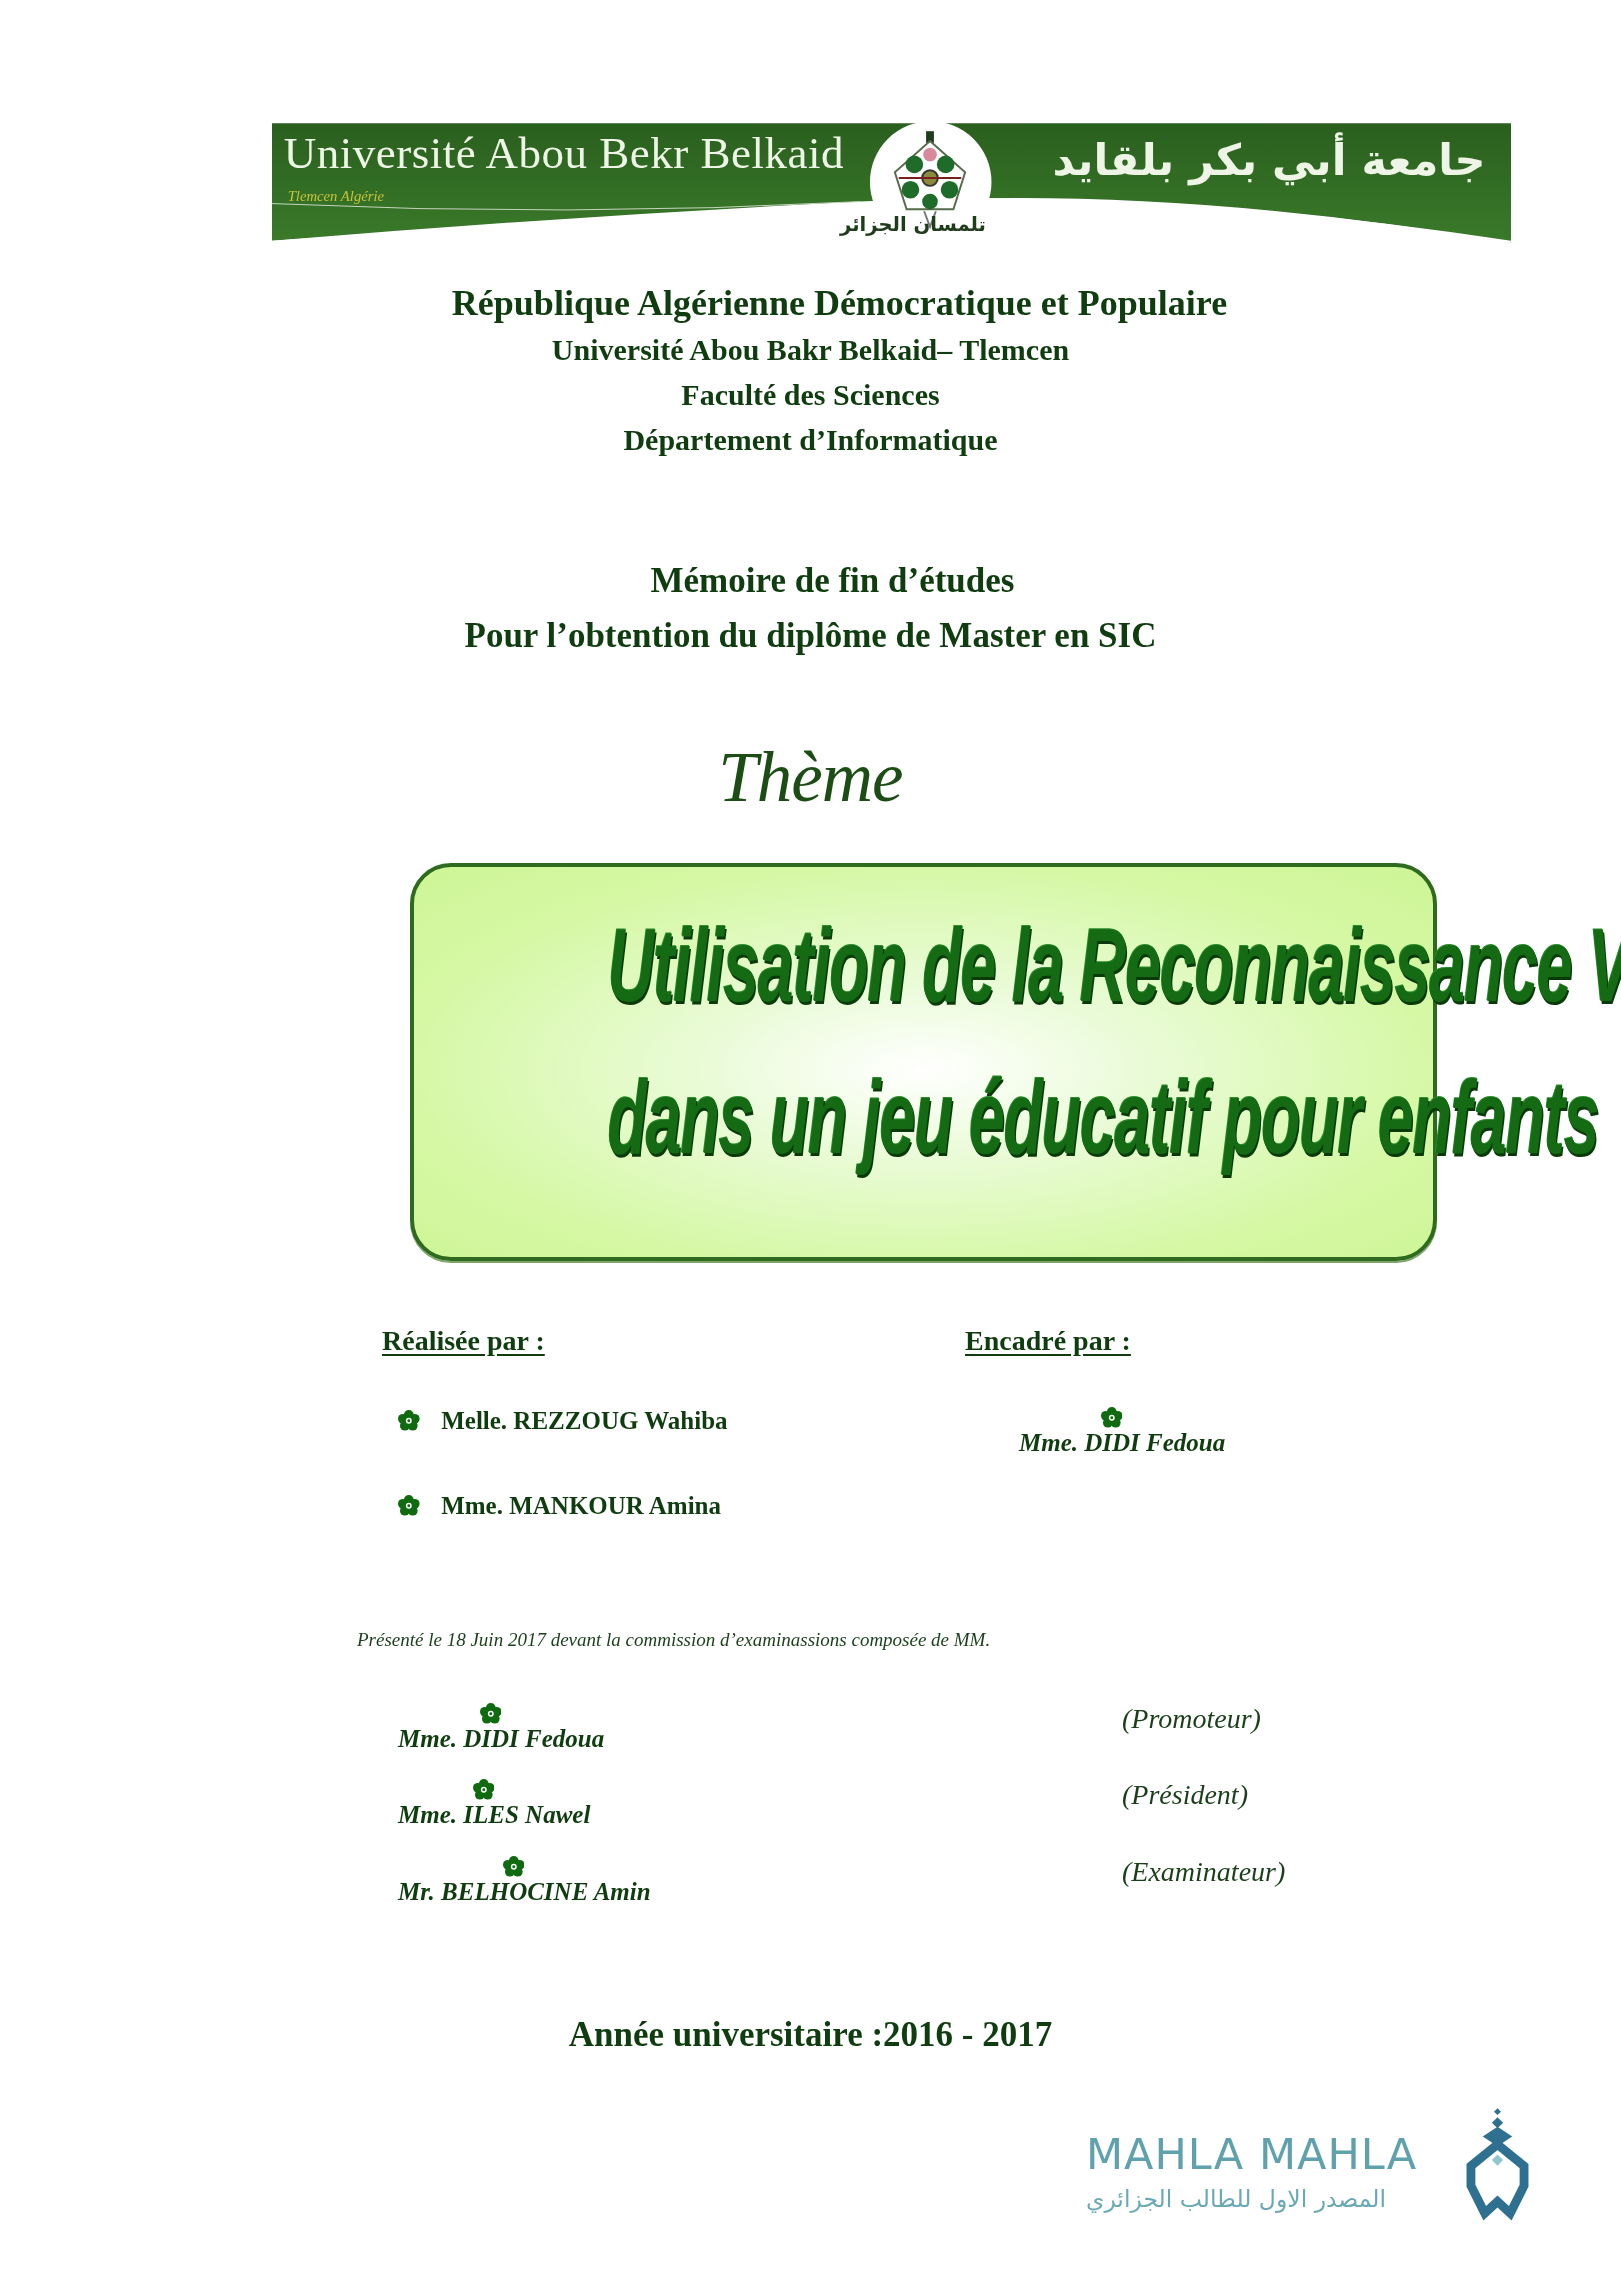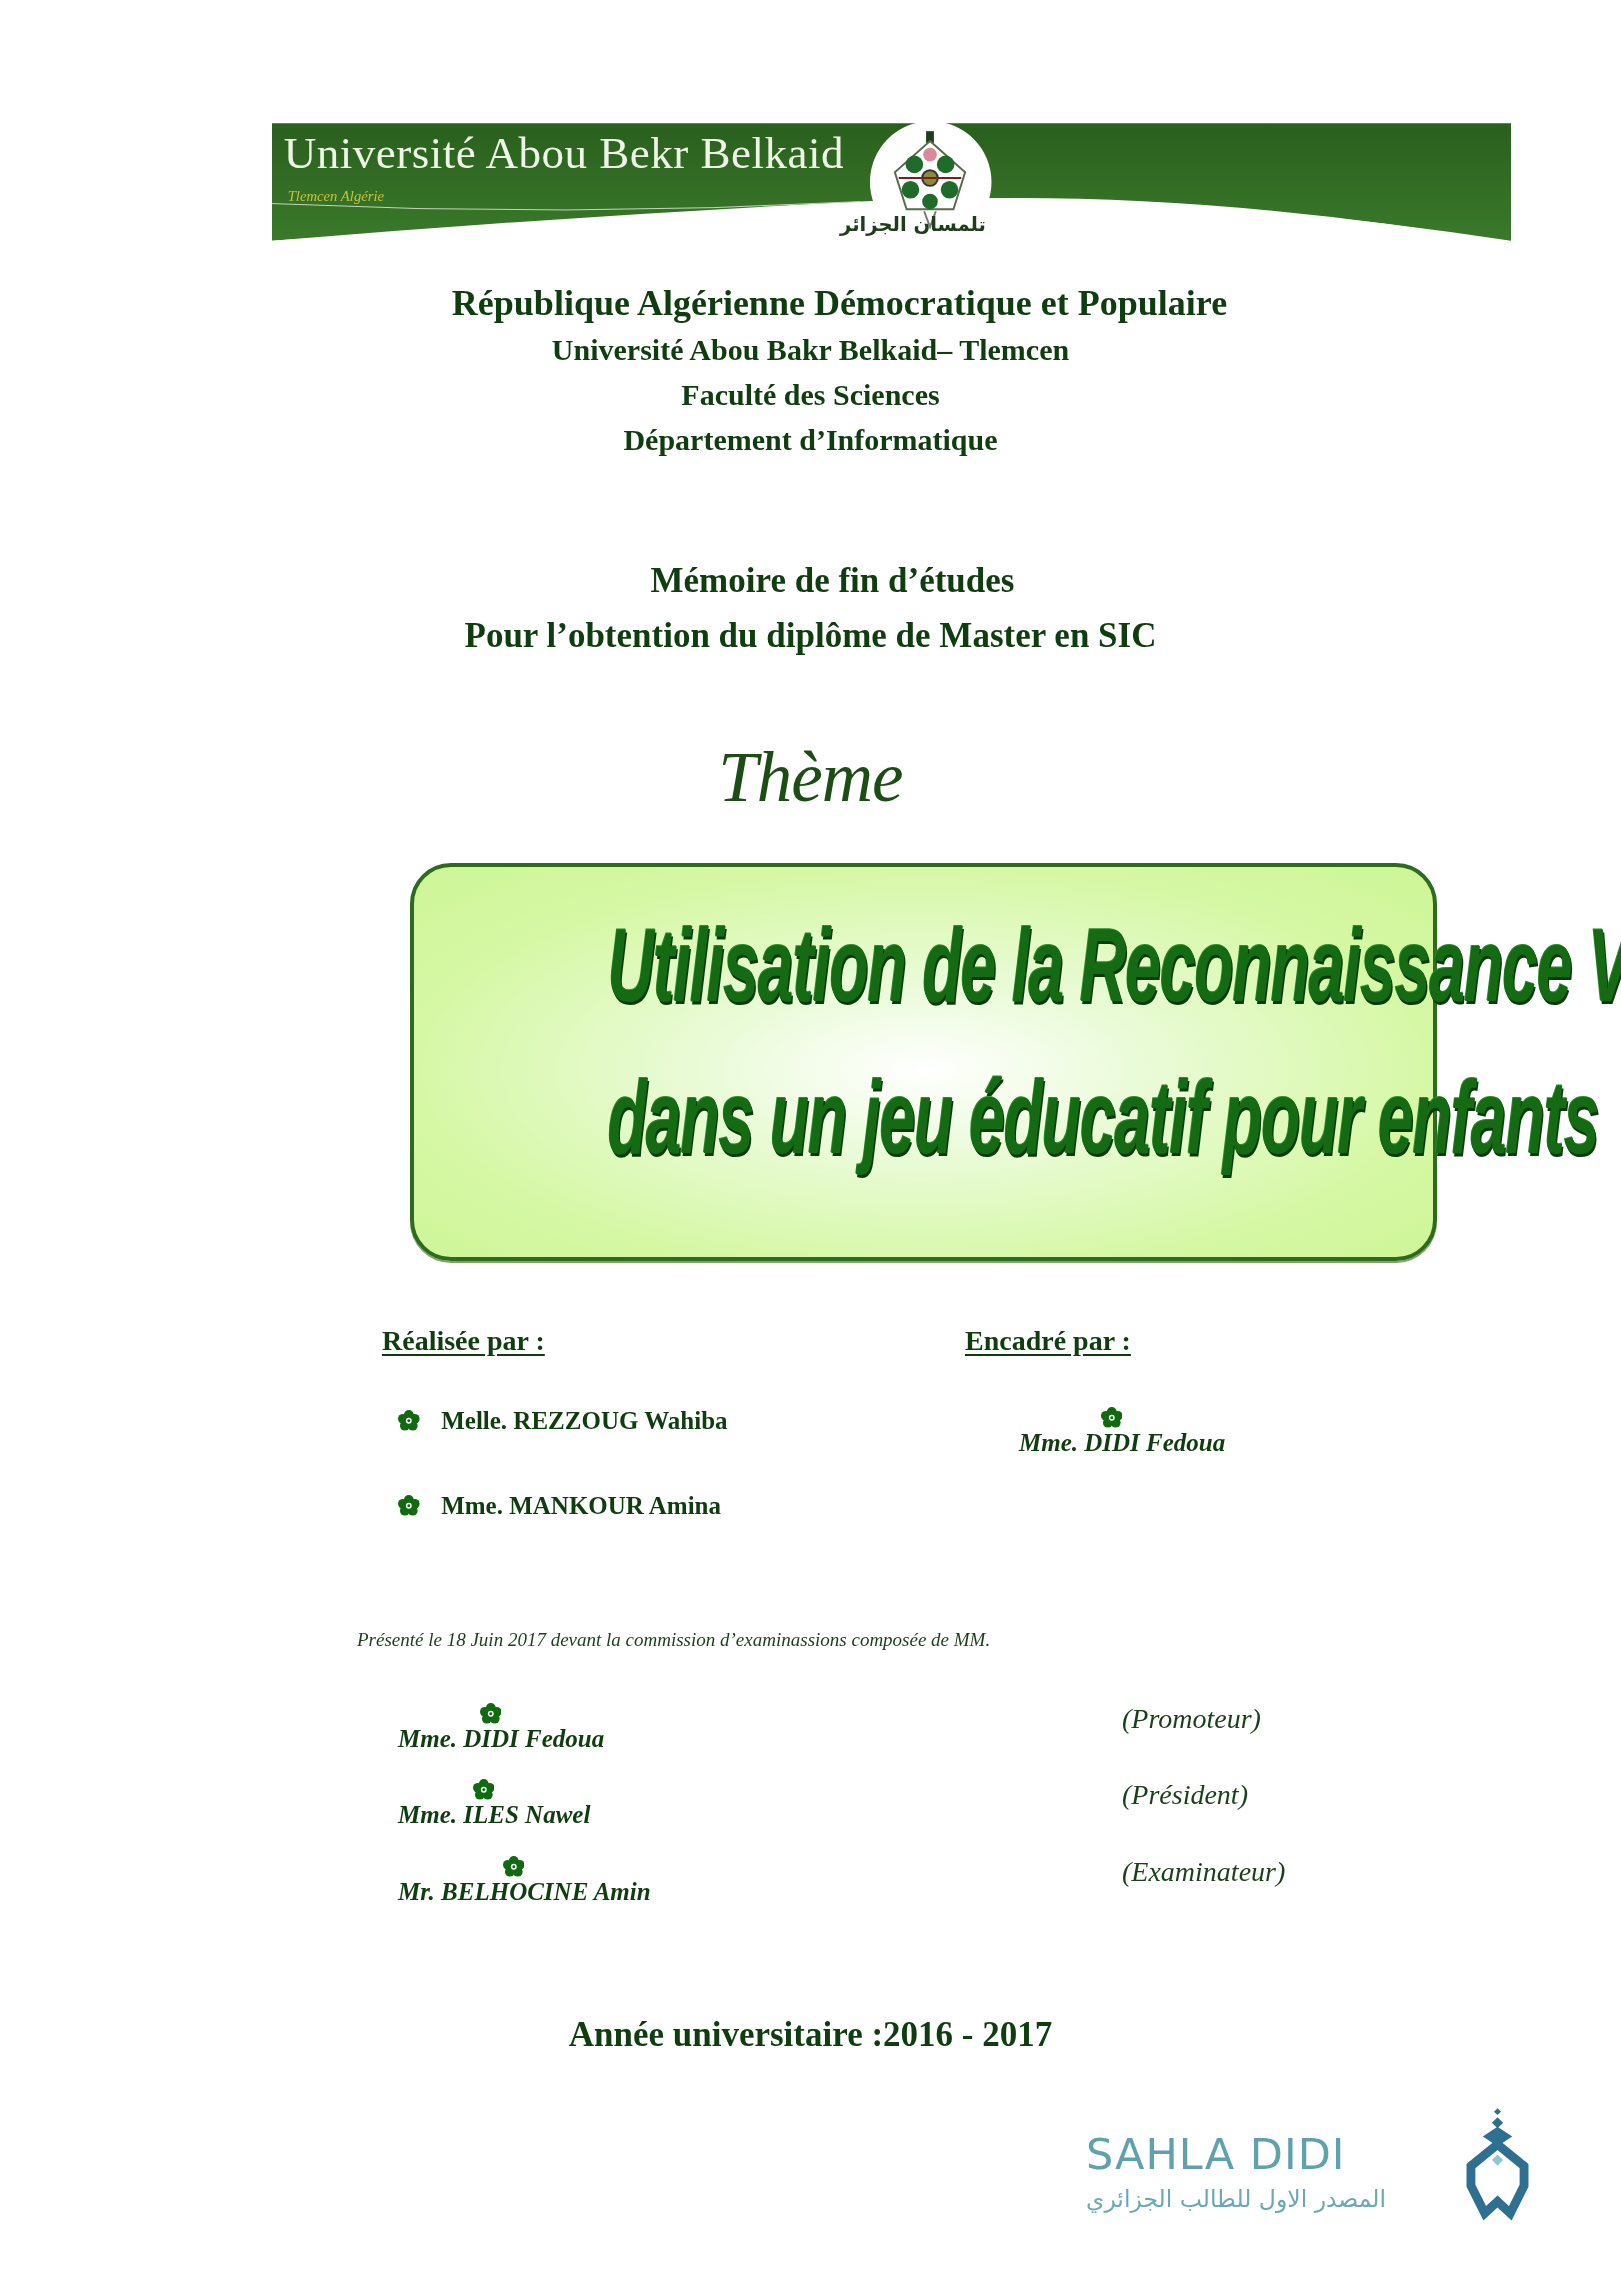--- a/index.html
+++ b/index.html
@@ -78,20 +78,21 @@
     <circle cx="26" cy="34" r="9" fill="#1f6b2a"></circle>
     <circle cx="58" cy="34" r="9" fill="#1f6b2a"></circle>
     <circle cx="22" cy="60" r="9" fill="#1f6b2a"></circle>
     <circle cx="62" cy="60" r="9" fill="#1f6b2a"></circle>
     <circle cx="42" cy="72" r="8" fill="#1f6b2a"></circle>
     <circle cx="42" cy="24" r="7" fill="#d88a9a"></circle>
     <circle cx="42" cy="48" r="8" fill="#8a8a3a" stroke="#333" stroke-width="2"></circle>
     <line x1="10" y1="48" x2="74" y2="48" stroke="#7a1f1f" stroke-width="2"></line>
     <path d="M36 82 L42 98 L48 82" fill="none" stroke="#777" stroke-width="2"></path>
   </svg>
+  <span class="banner-ar">جامعة أبي بكر بلقايد</span>
   <span class="banner-ar-small">تلمسان   الجزائر</span>
 </div>
 
 <div class="abs center h-main" style="top:282px;padding-left:29px;">République  Algérienne Démocratique  et Populaire</div>
 <div class="abs center h-sub" style="top:333px;">Université Abou Bakr Belkaid– Tlemcen</div>
 <div class="abs center h-sub" style="top:378px;">Faculté des Sciences</div>
 <div class="abs center h-sub" style="top:423px;">Département d’Informatique</div>
 
 <div class="abs center h-mem" style="top:561px;padding-left:22px;">Mémoire de fin d’études</div>
 <div class="abs center h-mem" style="top:616px;">Pour l’obtention du diplôme de Master en SIC</div>
@@ -195,21 +196,21 @@
     <circle cx="11" cy="11" r="3" fill="#fff"></circle>
       <circle cx="11" cy="11" r="1.5" fill="#106a10"></circle>
   </svg>
   <span>Mr. BELHOCINE Amin</span>
 </div>
 <div class="abs role" style="left:1122px;top:1856px;">(Examinateur)</div>
 
 <div class="abs center annee" style="top:2015px;">Année universitaire :2016 - 2017</div>
 
 <div class="abs sahla">
-  <span class="sahla-text">SAHLA DIDI</span>
+  <span class="sahla-text">MAHLA MAHLA</span>
   <span class="sahla-ar">المصدر الاول للطالب الجزائري</span>
   <svg class="abs" style="left:377px;top:0px" width="69" height="118" viewBox="0 0 70 120">
     <rect x="33" y="2" width="5" height="5" fill="#2f6f8f" transform="rotate(45 35 4)"></rect>
     <rect x="31" y="12" width="8" height="8" fill="#2f6f8f" transform="rotate(45 35 16)"></rect>
     <path d="M20 30 L35 20 L50 30 L35 40 Z" fill="#2f6f8f"></path>
     <path d="M8 60 L35 38 L62 60 L62 80 L48 108 L35 96 L22 108 L8 80 Z" fill="none" stroke="#2f6f8f" stroke-width="9"></path>
     <rect x="31" y="50" width="8" height="8" fill="#8fc6cf" transform="rotate(45 35 54)"></rect>
   </svg>
 </div>
 

